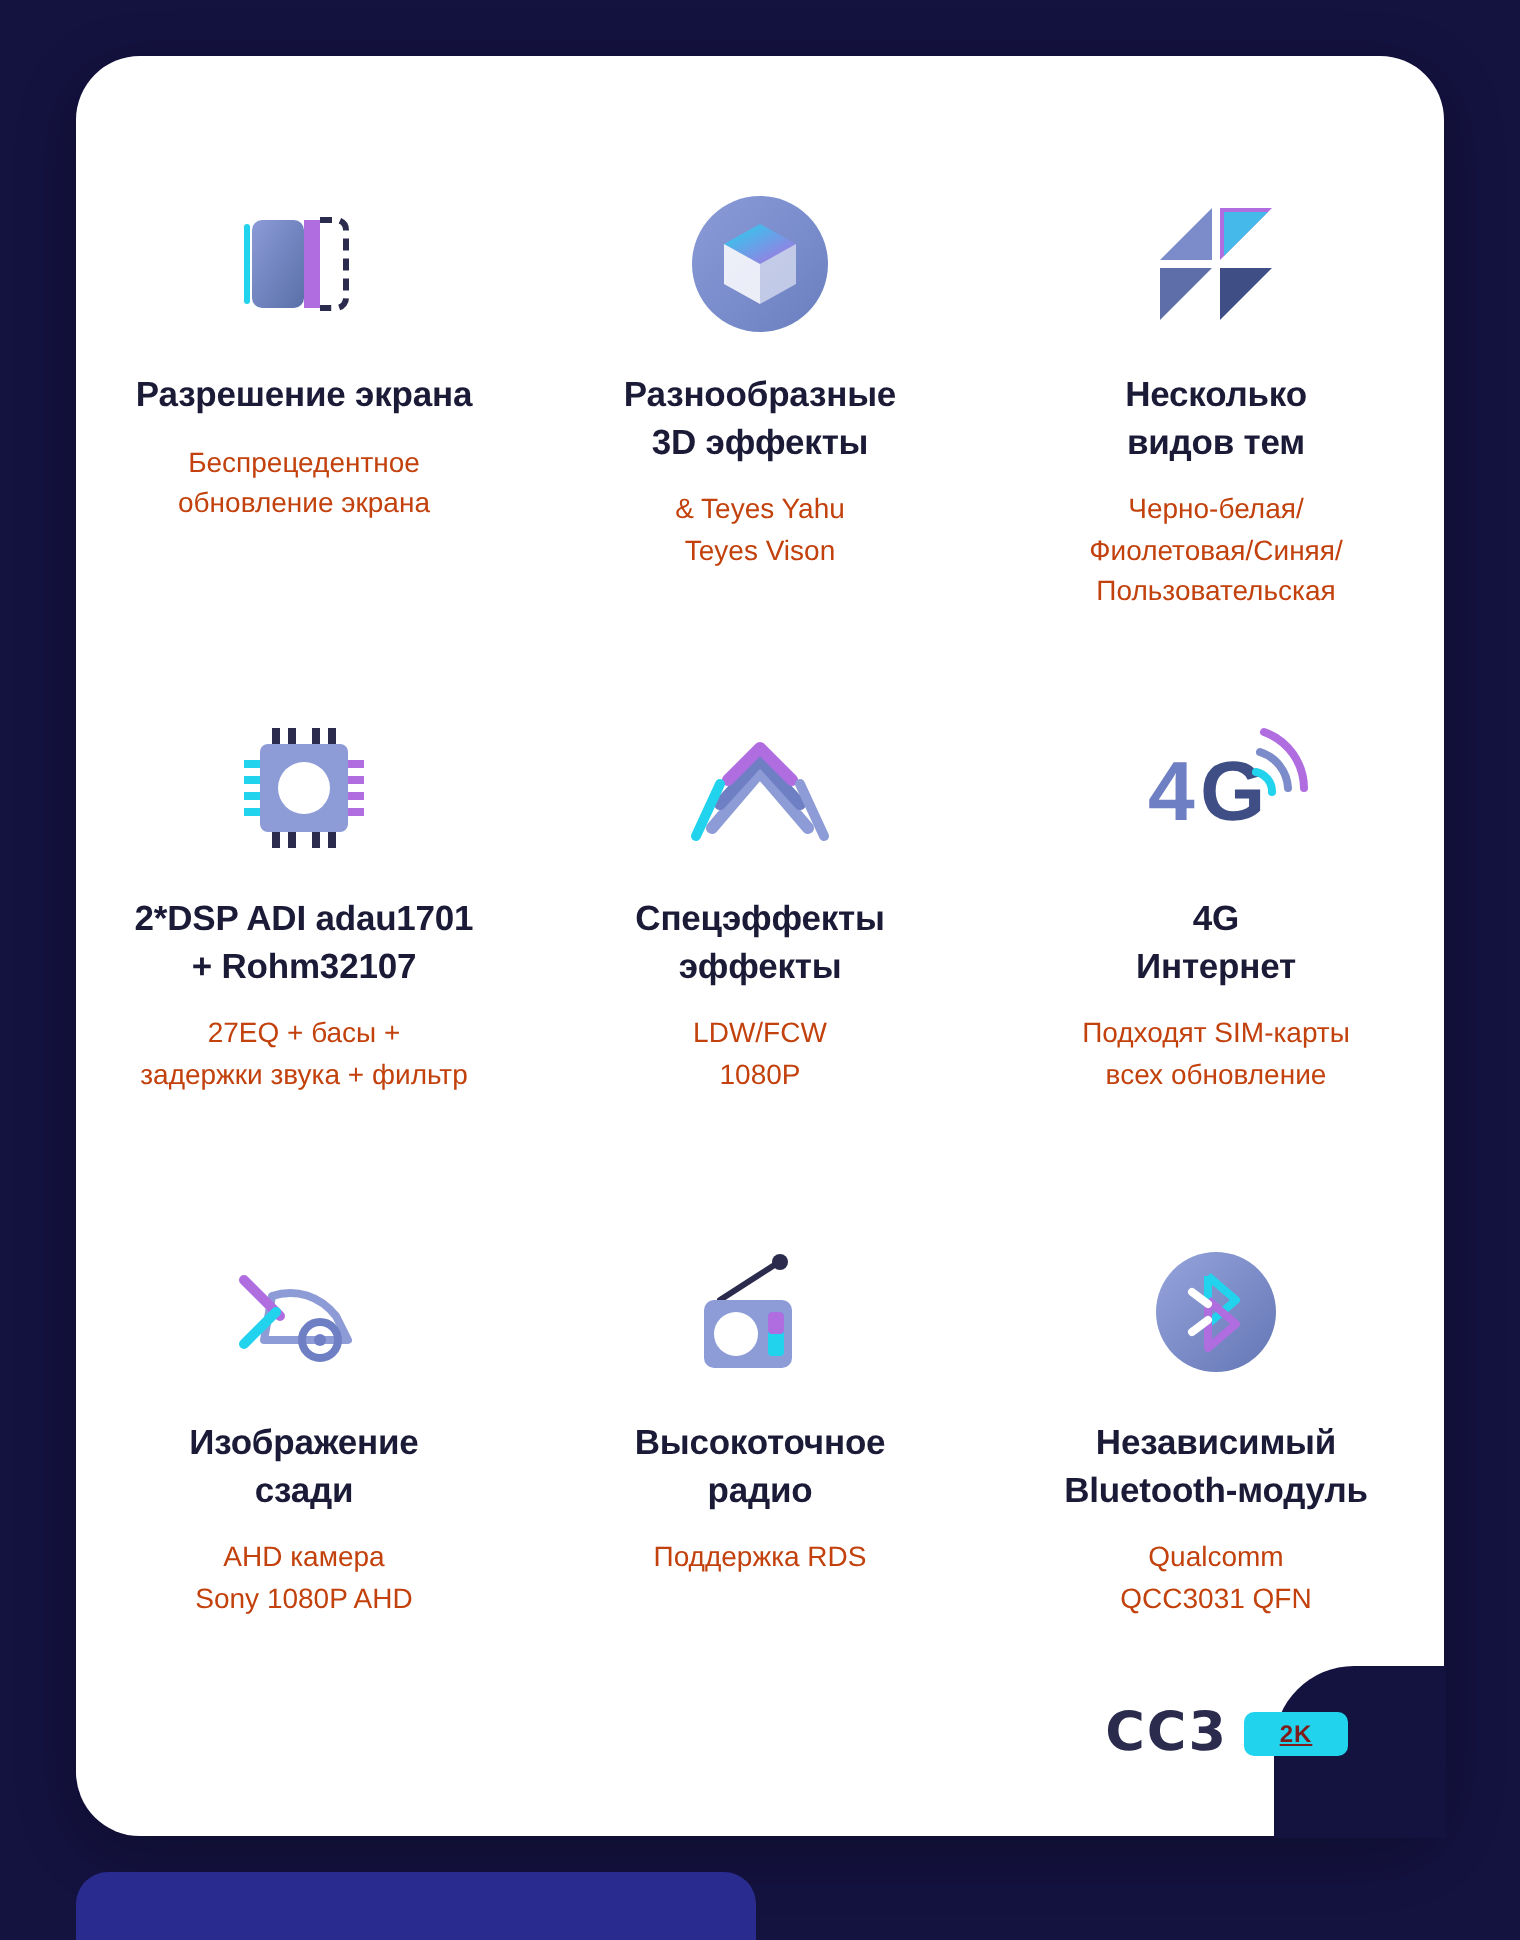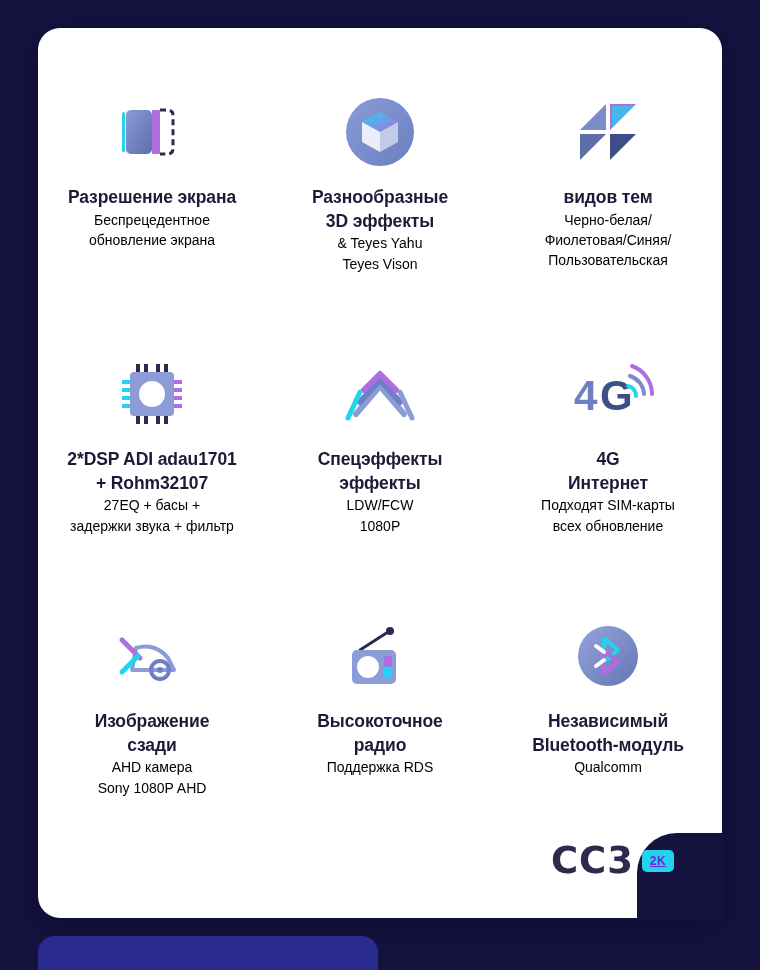--- a/index.html
+++ b/index.html
@@ -19,21 +19,21 @@
     height: 970px;
     background: #14123f;
   }
   .card {
     position: absolute;
     left: 38px;
     top: 28px;
     width: 684px;
     height: 890px;
     background: #ffffff;
-    border-radius: 22px;
+    border-radius: 32px;
     box-shadow: 0 8px 30px rgba(0,0,0,0.25);
   }
   
   .card-notch {
     position: absolute;
     right: -1px;
     bottom: -1px;
     width: 86px;
     height: 86px;
     background: #14123f;
@@ -63,48 +63,48 @@
   .title {
     font-size: 17.5px;
     font-weight: bold;
     color: #1b1b38;
     line-height: 1.35;
     margin-top: 2px;
     letter-spacing: -0.1px;
   }
   .subtitle {
     font-size: 14px;
-    color: #000000;
+    color: #c2410c;
     line-height: 1.45;
-    margin-top: 0;
+    margin-top: 11px;
   }
   .logo {
     position: absolute;
     right: 48px;
     bottom: 36px;
     display: flex;
     align-items: center;
     gap: 8px;
   }
   .logo-text {
-    font-size: 37px;
+    font-size: 27px;
     font-weight: bold;
     color: #2b2b4d;
     letter-spacing: 1px;
     font-family: "DejaVu Sans", sans-serif;
   }
   .logo-badge {
     display: inline-flex;
     align-items: center;
     justify-content: center;
-    width: 32px;
+    width: 52px;
     height: 22px;
     border-radius: 5px;
     background: #22d3ee;
-    color: #6d28d9;
+    color: #7f1d1d;
     font-size: 12px;
     font-weight: bold;
     letter-spacing: 0.5px;
     text-decoration: underline;
   }
   .bottom-strip {
     position: absolute;
     left: 38px;
     bottom: 0;
     width: 340px;
@@ -181,20 +181,21 @@
         <div class="icon-wrap">
           <svg width="84" height="84" viewBox="0 0 84 84">
             <path d="M40 14 L40 40 L14 40 Z" fill="#7c8bc9"></path>
             <path d="M44 14 L70 14 L44 40 Z" fill="#b06de0"></path>
             <path d="M14 44 L40 44 L14 70 Z" fill="#5d6ea8"></path>
             <path d="M44 44 L70 44 L44 70 Z" fill="#3f4f86"></path>
             <path d="M46 16 L68 16 L46 38 Z" fill="#22d3ee" opacity="0.75"></path>
           </svg>
         </div>
         <div class="title">
+          <div>Несколько</div>
           <div>видов тем</div>
         </div>
         <div class="subtitle">
           <div>Черно-белая/</div>
           <div>Фиолетовая/Синяя/</div>
           <div>Пользовательская</div>
         </div>
       </div>
 
       <div class="cell">
@@ -335,20 +336,21 @@
             <path d="M30 32 L38 38" stroke="#ffffff" stroke-width="4" stroke-linecap="round"></path>
             <path d="M30 52 L38 46" stroke="#ffffff" stroke-width="4" stroke-linecap="round"></path>
           </svg>
         </div>
         <div class="title">
           <div>Независимый</div>
           <div>Bluetooth-модуль</div>
         </div>
         <div class="subtitle">
           <div>Qualcomm</div>
+          <div>QCC3031 QFN</div>
         </div>
       </div>
 
     </div>
 
     <div class="logo">
       <span class="logo-text">CC3</span>
       <span class="logo-badge">2K</span>
     </div>
   </div>

